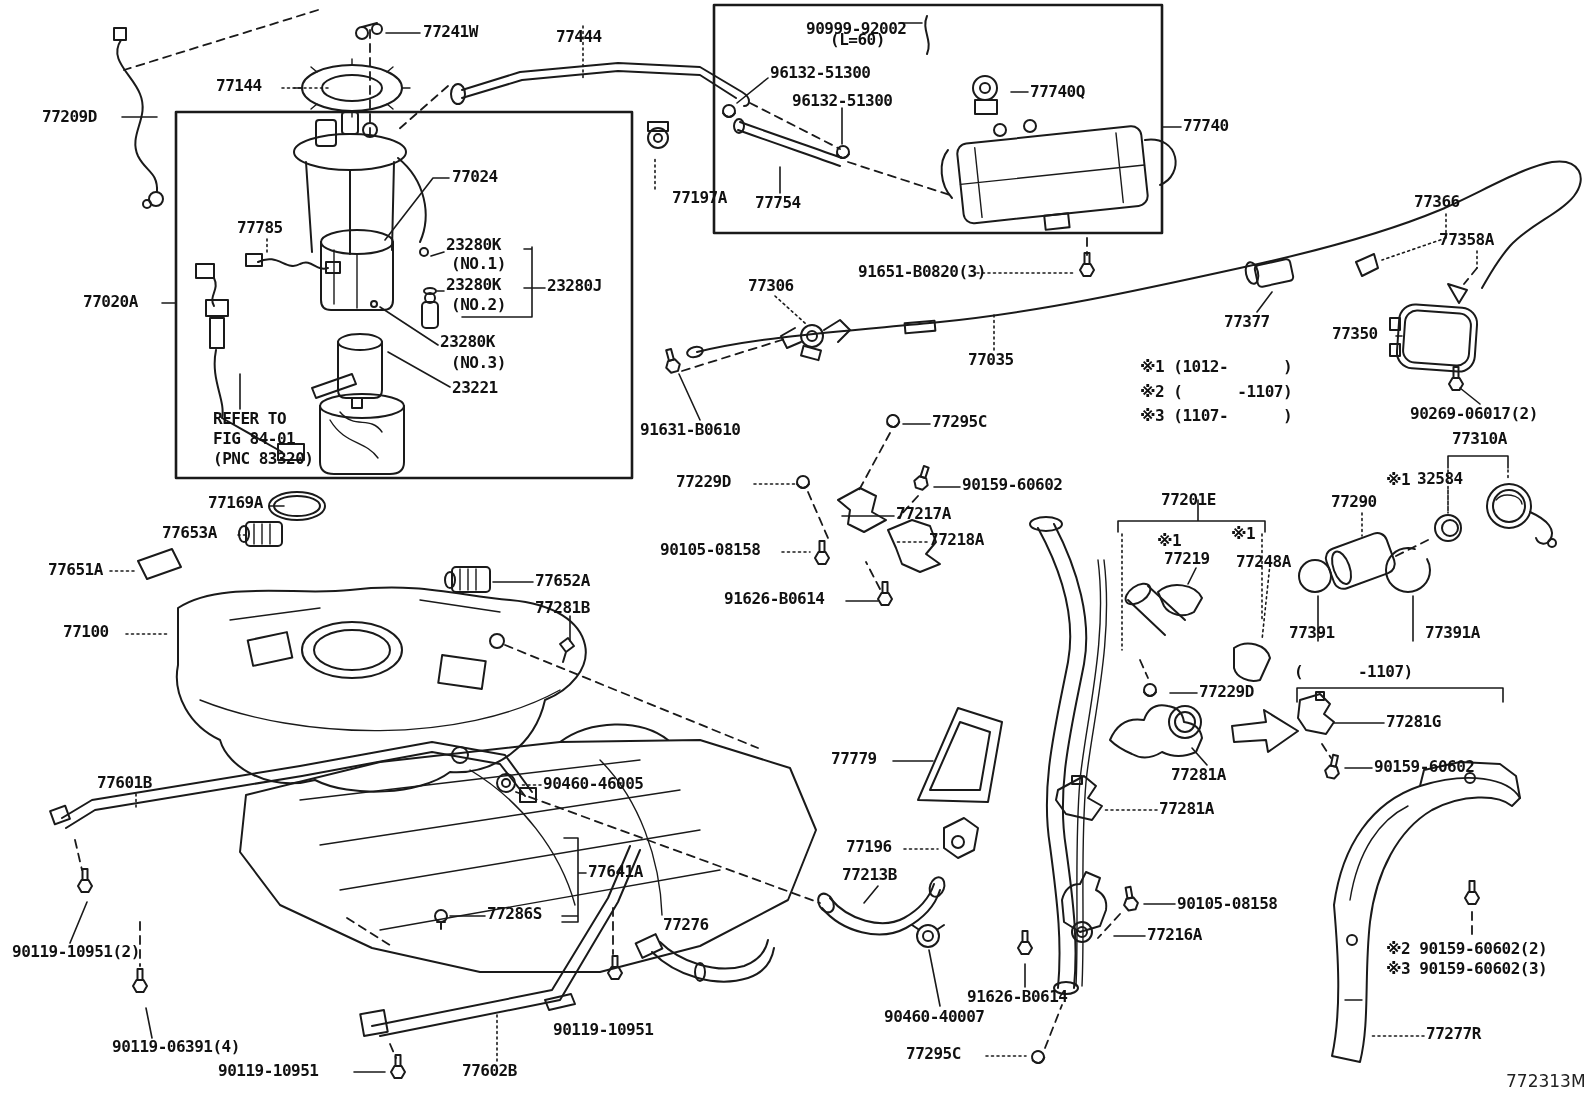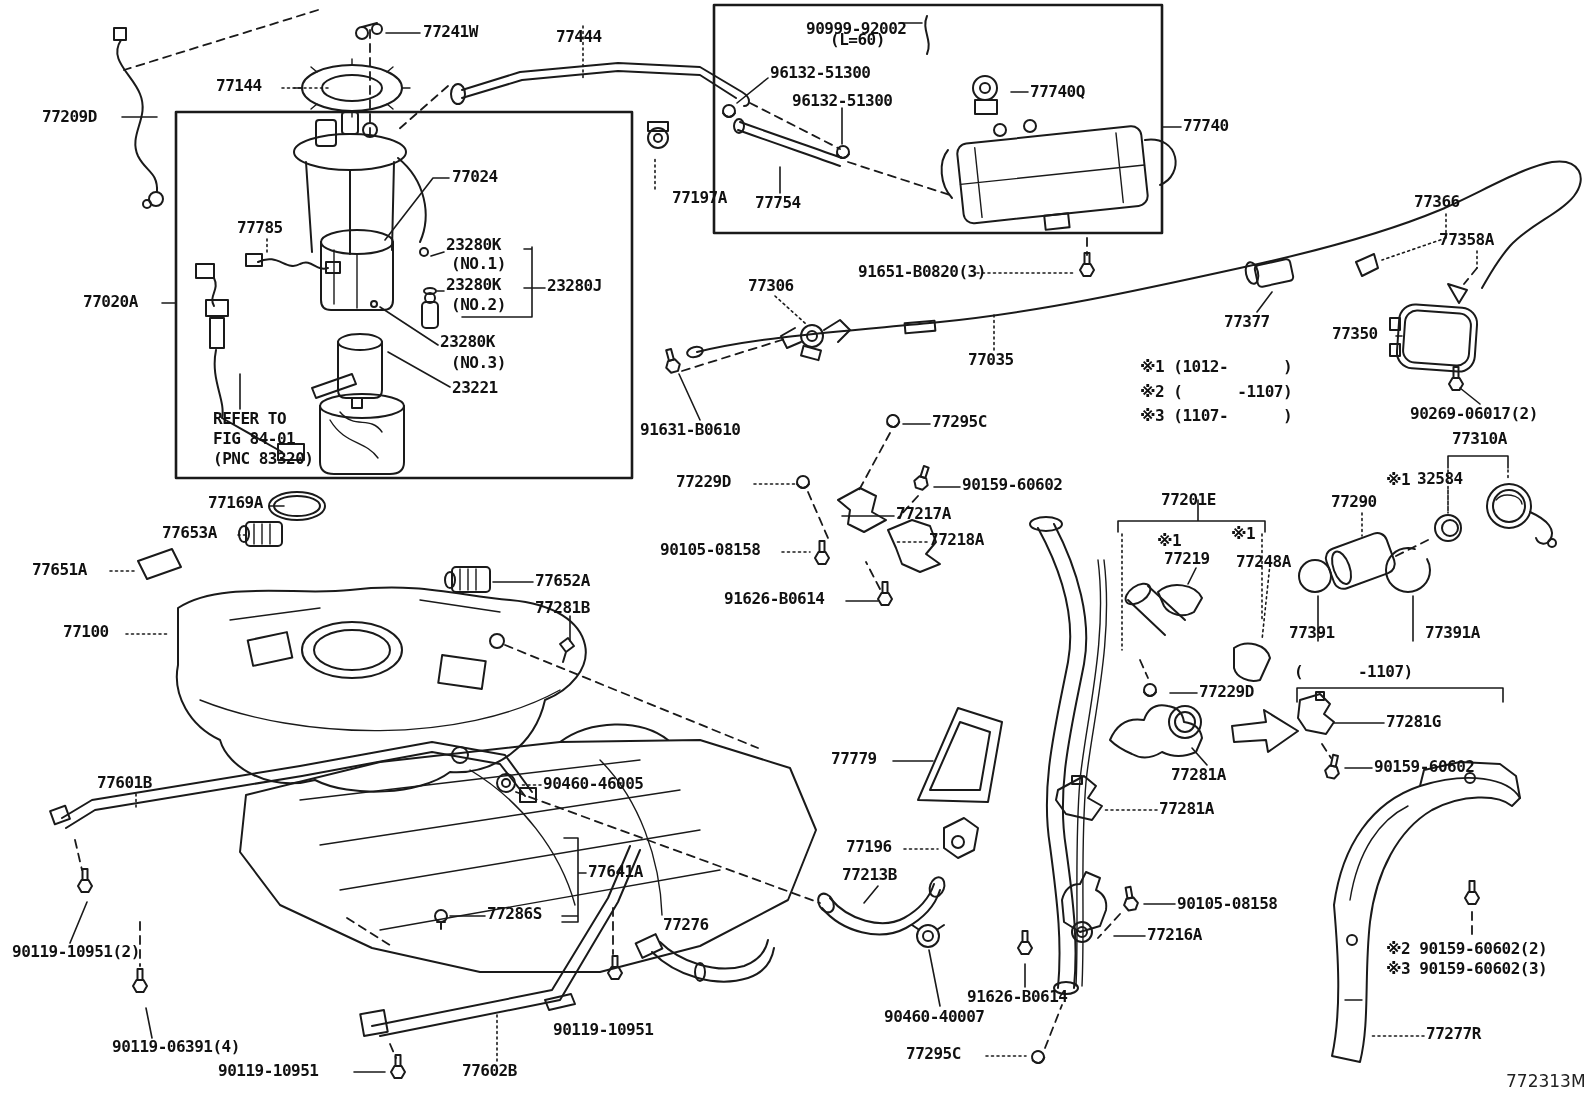--- a/index.html
+++ b/index.html
@@ -379,21 +379,21 @@
       <div class="lbl" style="left: 451px; top: 297px;">(NO.2)</div>
       <div class="lbl" style="left: 547px; top: 278px;">23280J</div>
       <div class="lbl" style="left: 440px; top: 334px;">23280K</div>
       <div class="lbl" style="left: 451px; top: 355px;">(NO.3)</div>
       <div class="lbl" style="left: 452px; top: 380px;">23221</div>
       <div class="lbl" style="left: 213px; top: 411px;">REFER TO</div>
       <div class="lbl" style="left: 213px; top: 431px;">FIG 84-01</div>
       <div class="lbl" style="left: 213px; top: 451px;">(PNC 83320)</div>
       <div class="lbl" style="left: 208px; top: 495px;">77169A</div>
       <div class="lbl" style="left: 162px; top: 525px;">77653A</div>
-      <div class="lbl" style="left: 32px; top: 562px;">77651A</div>
+      <div class="lbl" style="left: 48px; top: 562px;">77651A</div>
       <div class="lbl" style="left: 63px; top: 624px;">77100</div>
       <div class="lbl" style="left: 535px; top: 573px;">77652A</div>
       <div class="lbl" style="left: 535px; top: 600px;">77281B</div>
       <div class="lbl" style="left: 748px; top: 278px;">77306</div>
       <div class="lbl" style="left: 858px; top: 264px;">91651-B0820(3)</div>
       <div class="lbl" style="left: 968px; top: 352px;">77035</div>
       <div class="lbl" style="left: 640px; top: 422px;">91631-B0610</div>
       <div class="lbl" style="left: 1140px; top: 359px;">※1 (1012-      )</div>
       <div class="lbl" style="left: 1140px; top: 384px;">※2 (      -1107)</div>
       <div class="lbl" style="left: 1140px; top: 408px;">※3 (1107-      )</div>

